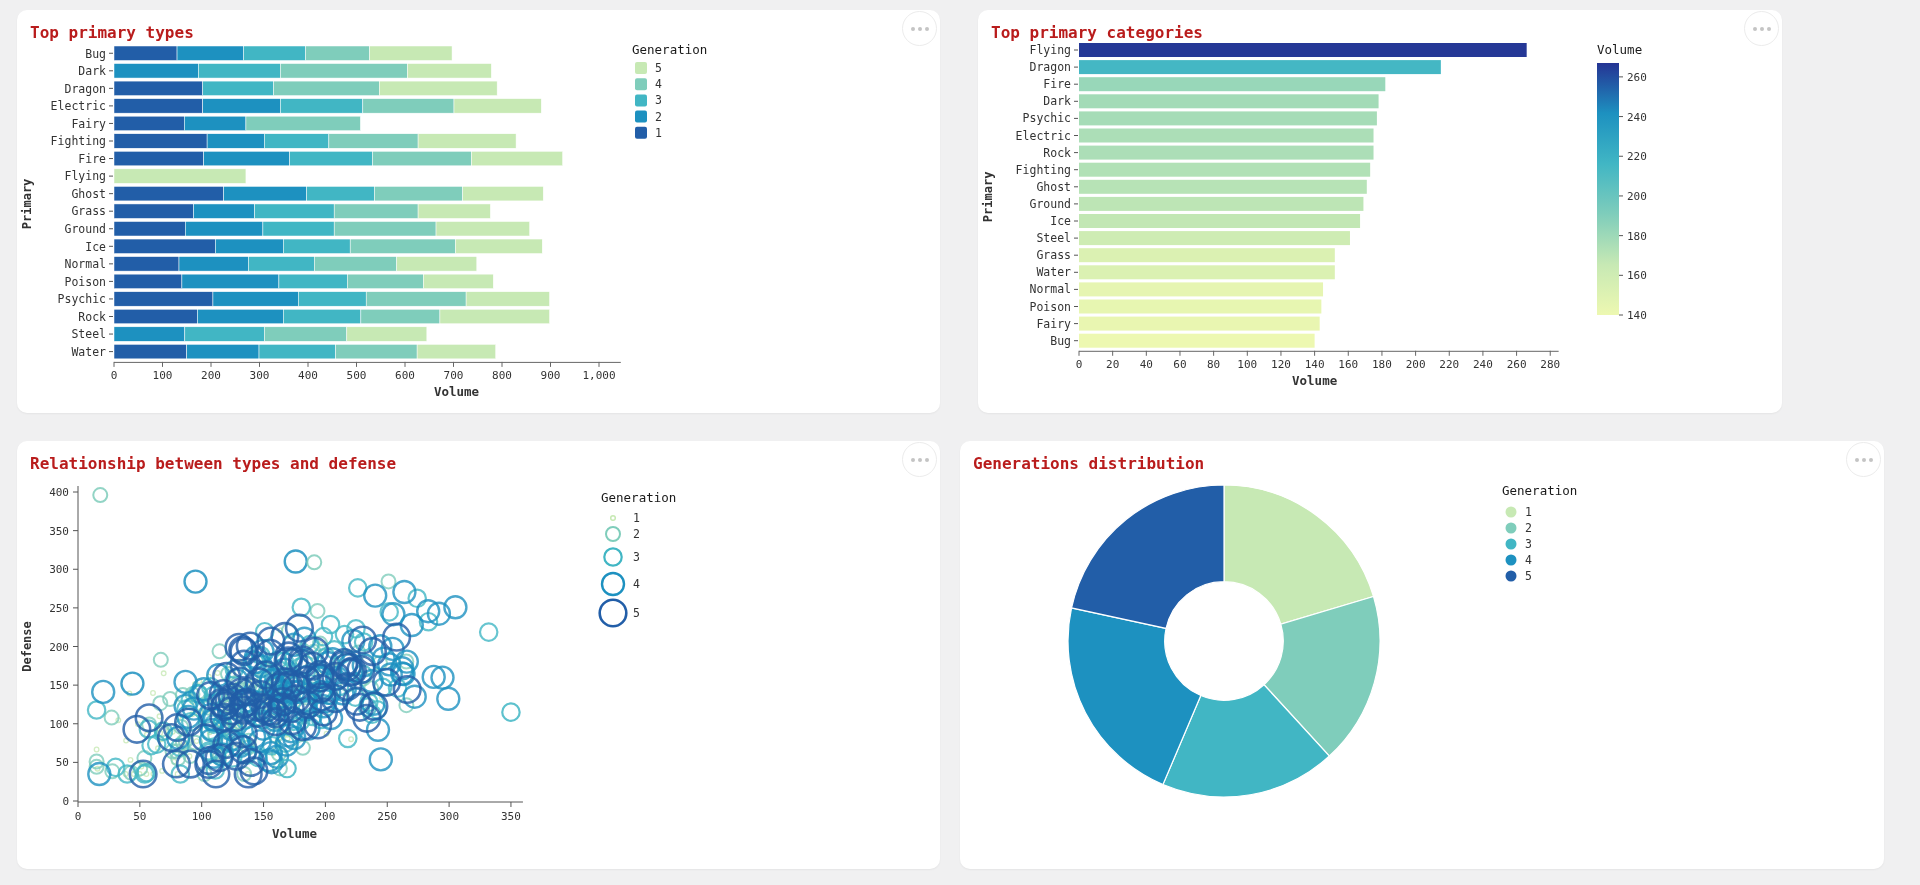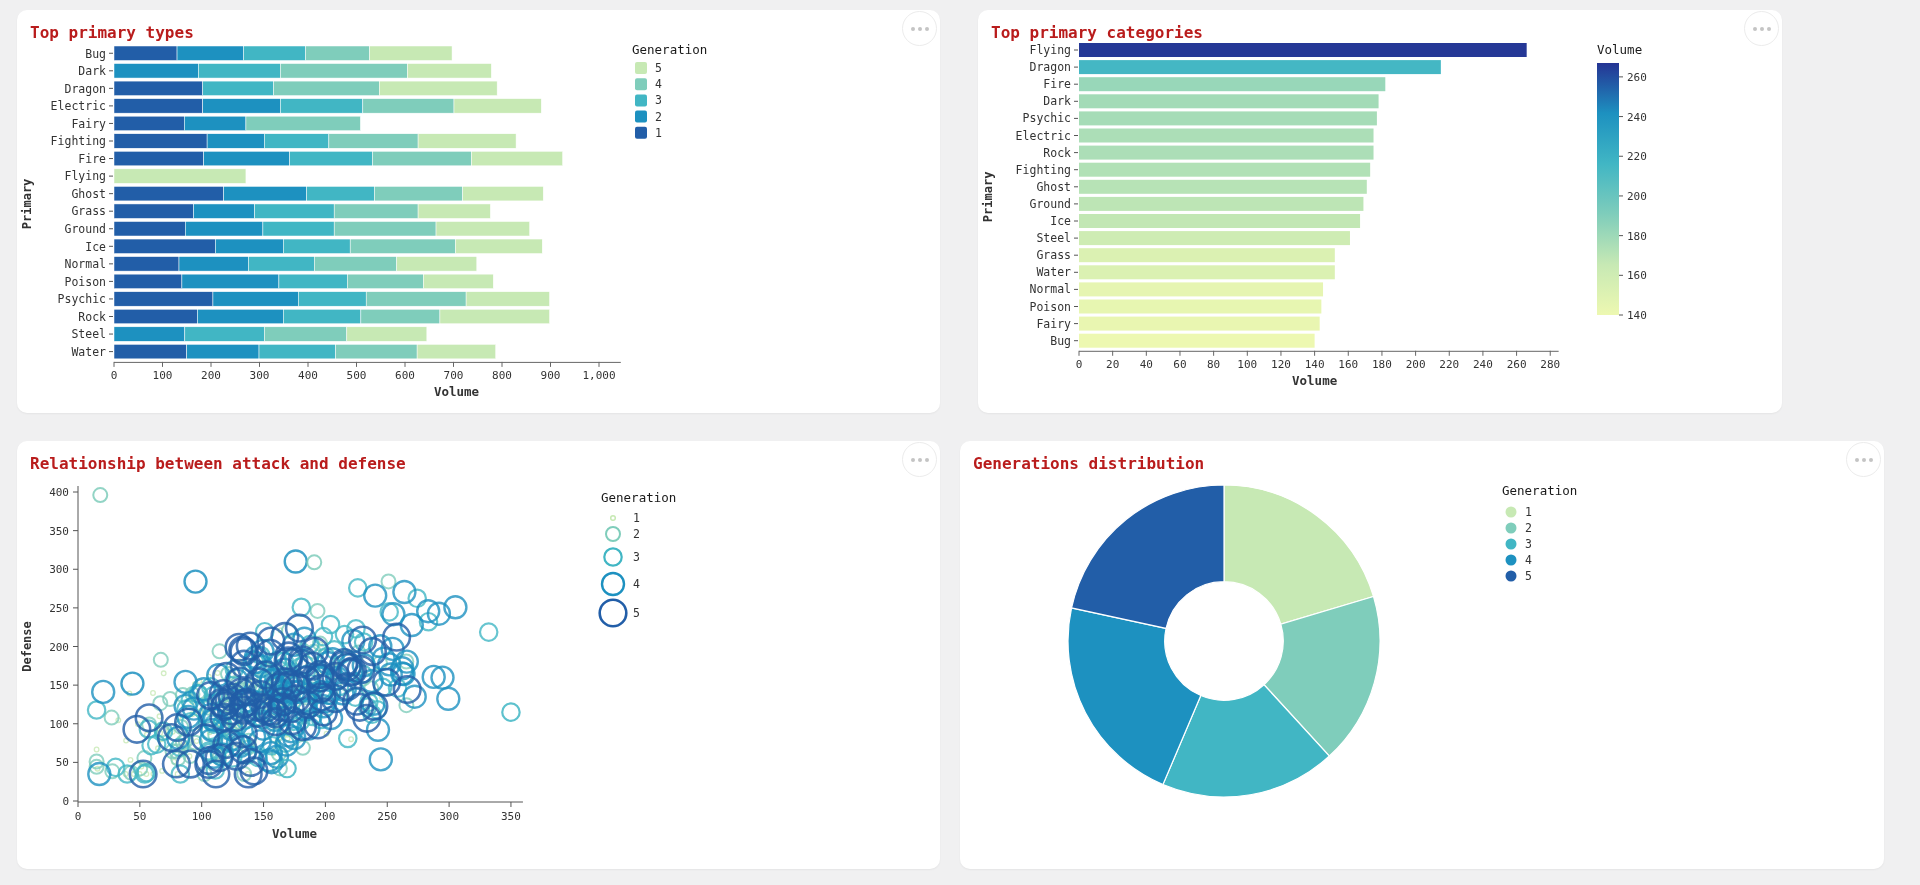--- a/index.html
+++ b/index.html
@@ -319,21 +319,21 @@
         <line x1="641" y1="225.62992125984252" x2="645" y2="225.62992125984252" stroke="#555" stroke-width="1"></line>
         <text x="649" y="229.62992125984252" font-family="&quot;DejaVu Sans Mono&quot;,&quot;Liberation Mono&quot;,monospace" font-size="11" fill="#333" text-anchor="start">180</text>
         <line x1="641" y1="265.31496062992125" x2="645" y2="265.31496062992125" stroke="#555" stroke-width="1"></line>
         <text x="649" y="269.31496062992125" font-family="&quot;DejaVu Sans Mono&quot;,&quot;Liberation Mono&quot;,monospace" font-size="11" fill="#333" text-anchor="start">160</text>
         <line x1="641" y1="305" x2="645" y2="305" stroke="#555" stroke-width="1"></line>
         <text x="649" y="309" font-family="&quot;DejaVu Sans Mono&quot;,&quot;Liberation Mono&quot;,monospace" font-size="11" fill="#333" text-anchor="start">140</text>
       </svg>
   </section>
 
   <section class="card" id="card2">
-    <h2 class="card-title">Relationship between attack and defense</h2>
+    <h2 class="card-title">Relationship between types and defense</h2>
     <div class="menu-btn">
       <span class="dot"></span>
         <span class="dot"></span>
         <span class="dot"></span>
     </div>
     <svg id="chart2" class="chart-svg" width="923" height="428" viewBox="0 0 923 428">
         <line x1="61" y1="45" x2="61" y2="361" stroke="#555" stroke-width="1"></line>
         <line x1="61" y1="361" x2="505.95000000000005" y2="361" stroke="#555" stroke-width="1"></line>
         <line x1="56" y1="360" x2="61" y2="360" stroke="#555" stroke-width="1"></line>
         <text x="52" y="364" font-family="&quot;DejaVu Sans Mono&quot;,&quot;Liberation Mono&quot;,monospace" font-size="11" fill="#333" text-anchor="end">0</text>

